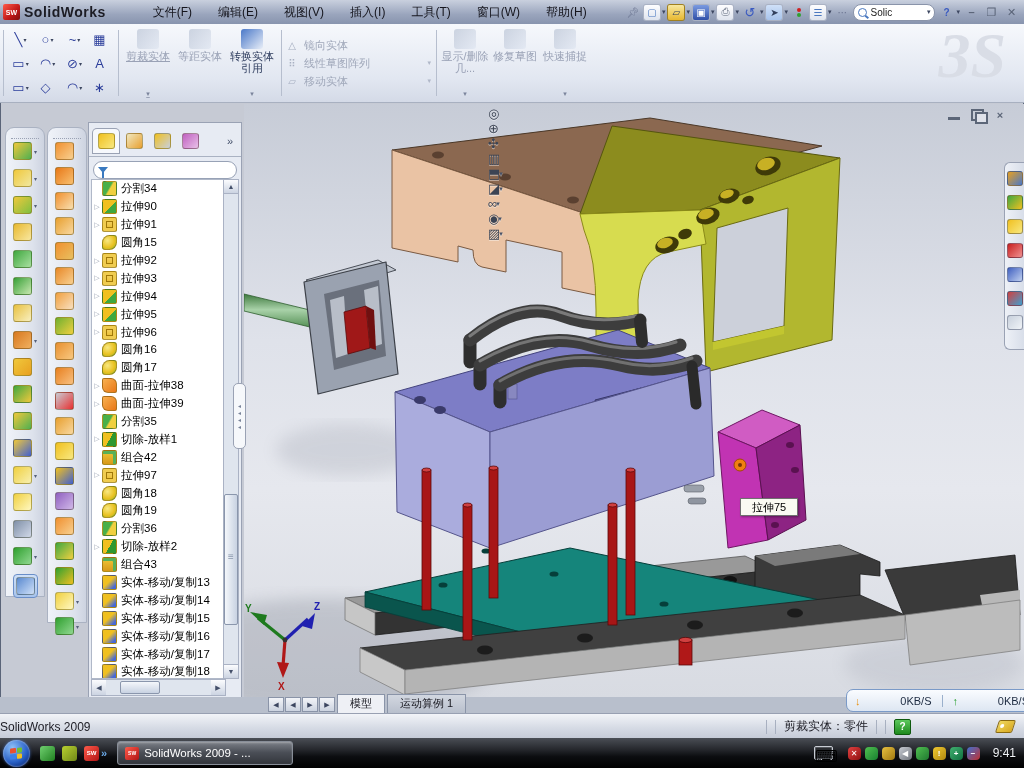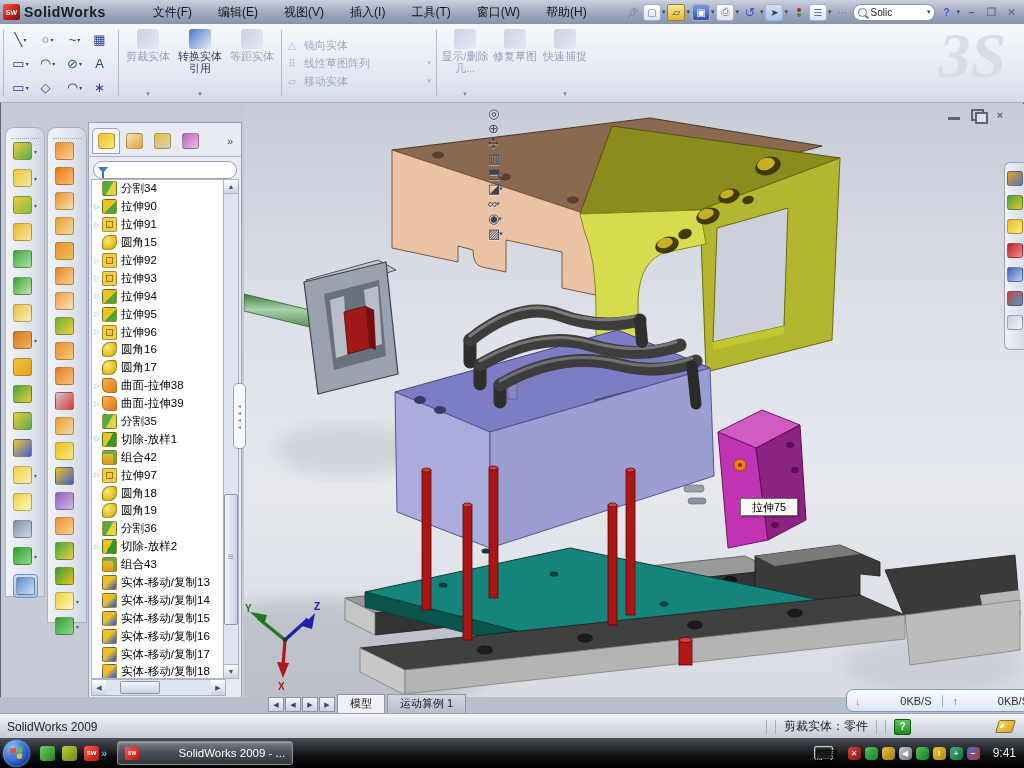--- a/index.html
+++ b/index.html
@@ -154,21 +154,21 @@
     display:flex;align-items:flex-end;}
   .nav-group{margin-left:268px;display:flex;gap:1px;padding-bottom:1px;}
   .navb{width:14px;height:13px;background:linear-gradient(#f2f4f8,#ccd3e0);border:1px solid #8a94a8;
     font-size:7px;color:#3c4660;display:flex;align-items:center;justify-content:center;}
   .mtab{font-size:11px;color:#15151d;padding:1px 12px 2px;border:1px solid #8a94a8;border-bottom:none;
     background:linear-gradient(#d2d7e0,#b8bfcc);margin-left:2px;}
   .mtab.on{background:#eef0f5;}
   .statusbar{left:0;top:713px;width:1024px;height:25px;
     background:linear-gradient(#f2f4f8,#d6dbe5 55%,#c4cad6);border-top:1px solid #98a0b2;
     display:flex;align-items:center;font-size:12px;color:#1c1c24;z-index:10;}
-  .status-left{padding-left:7px;}
+  .status-left{padding-left:0;}
   .status-right{margin-left:auto;display:flex;align-items:center;gap:8px;padding-right:10px;}
   .ssep{width:1px;height:14px;background:#a8b0c0;}
   .helpbadge{width:15px;height:14px;background:linear-gradient(#5cc85c,#1e8a1e);border:1px solid #0e5a0e;
     color:#fff;font-size:10px;font-weight:bold;display:flex;align-items:center;justify-content:center;border-radius:2px;}
   .tagicon{width:15px;height:11px;background:linear-gradient(135deg,#f0d860,#d8a820);
     border:1px solid #8a6a10;transform:skewX(-18deg);border-radius:2px;position:relative;}
   .tagicon::after{content:"";position:absolute;left:2px;top:3px;width:4px;height:4px;border-radius:50%;background:#fff;}
 
   
   .taskbar{left:0;top:738px;width:1024px;height:30px;
@@ -575,36 +575,36 @@
         </span>
 
         <span class="sk-cell">
           <span>∗</span>
           <span class="dd7" style="visibility: hidden;">▾</span>
         </span>
       </div>
     <div class="grp-sep"></div>
     <div style="display:flex;">
 
-        <div class="bigbtn" style="width:52px;">
+        <div class="bigbtn" style="width:52px;text-decoration:underline;">
           <span class="bicon" style="--c1: #9aa8c0; --c2: #d8e0ee;"></span>
           <span>剪裁实体</span>
           <span class="bdd">▾</span>
+        </div>
+
+        <div class="bigbtn" style="width:52px;">
+          <span class="bicon" style="--c1: #9aa8c0; --c2: #d8e0ee;"></span>
+          <span>等距实体</span>
+          <span class="bdd" style="visibility: hidden;">▾</span>
         </div>
 
         <div class="bigbtn on" style="width:52px;">
           <span class="bicon" style="--c1: #4a78c8; --c2: #e8eef8;"></span>
           <span>转换实体引用</span>
           <span class="bdd">▾</span>
-        </div>
-
-        <div class="bigbtn" style="width:52px;">
-          <span class="bicon" style="--c1: #9aa8c0; --c2: #d8e0ee;"></span>
-          <span>等距实体</span>
-          <span class="bdd" style="visibility: hidden;">▾</span>
         </div>
       </div>
     <div class="grp-sep"></div>
     <div class="midlist">
 
         <div class="mrow">
           <span class="micon">△</span>
           <span>镜向实体</span>
           <span class="mdd" style="visibility: hidden;">▾</span>
         </div>
@@ -1097,21 +1097,21 @@
           <i style="background:#f0c020;"></i>
         </span>
     </span>
     <span class="ql">
 
     <span class="ql-ic" style="--c1: #70d070; --c2: #208020;"></span>
         <span class="ql-ic" style="--c1: #b8d030; --c2: #708818;"></span>
         <span class="ql-ic" style="--c1: #ff5a4a; --c2: #b01414;">SW</span>
       </span>
     <span class="ql-more">»</span>
-    <span class="taskbtn on" style="width:160px;justify-content:space-between;">
+    <span class="taskbtn on" style="width:160px;">
       <span class="tb-cube">SW</span>
       <span>SolidWorks 2009 - ...</span>
     </span>
     <span class="tray">
       <span class="kbd-ic">⌨︎</span>
       <span style="display:flex;gap:4px;">
 
       <span class="tray-ic" style="--c1: #e04040; --c2: #901010;">✕</span>
           <span class="tray-ic" style="--c1: #50c050; --c2: #188030;"></span>
           <span class="tray-ic" style="--c1: #e8c040; --c2: #a07810;"></span>

